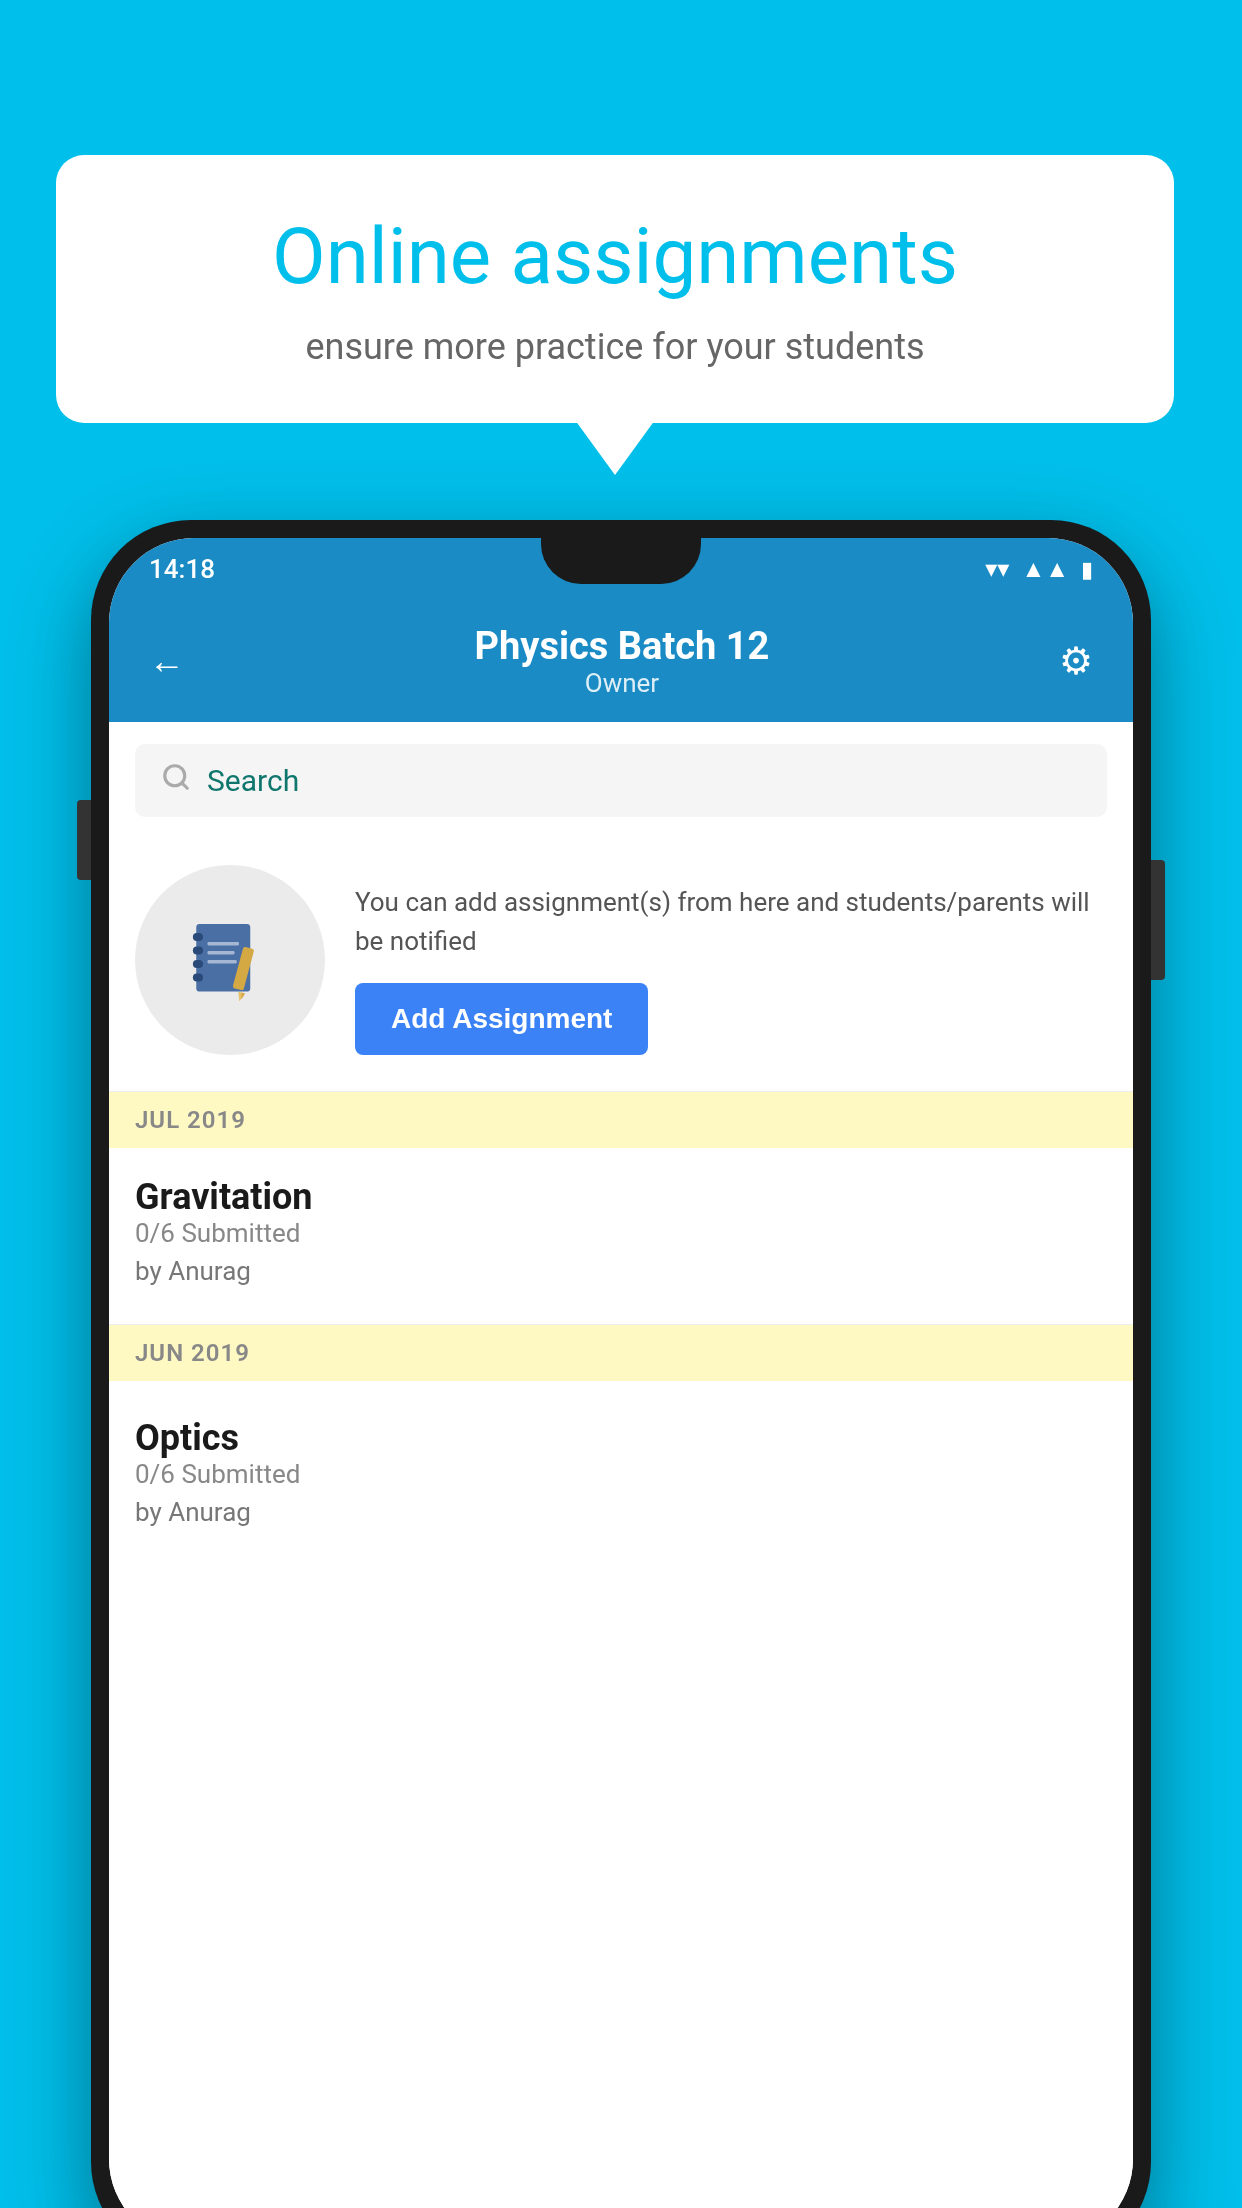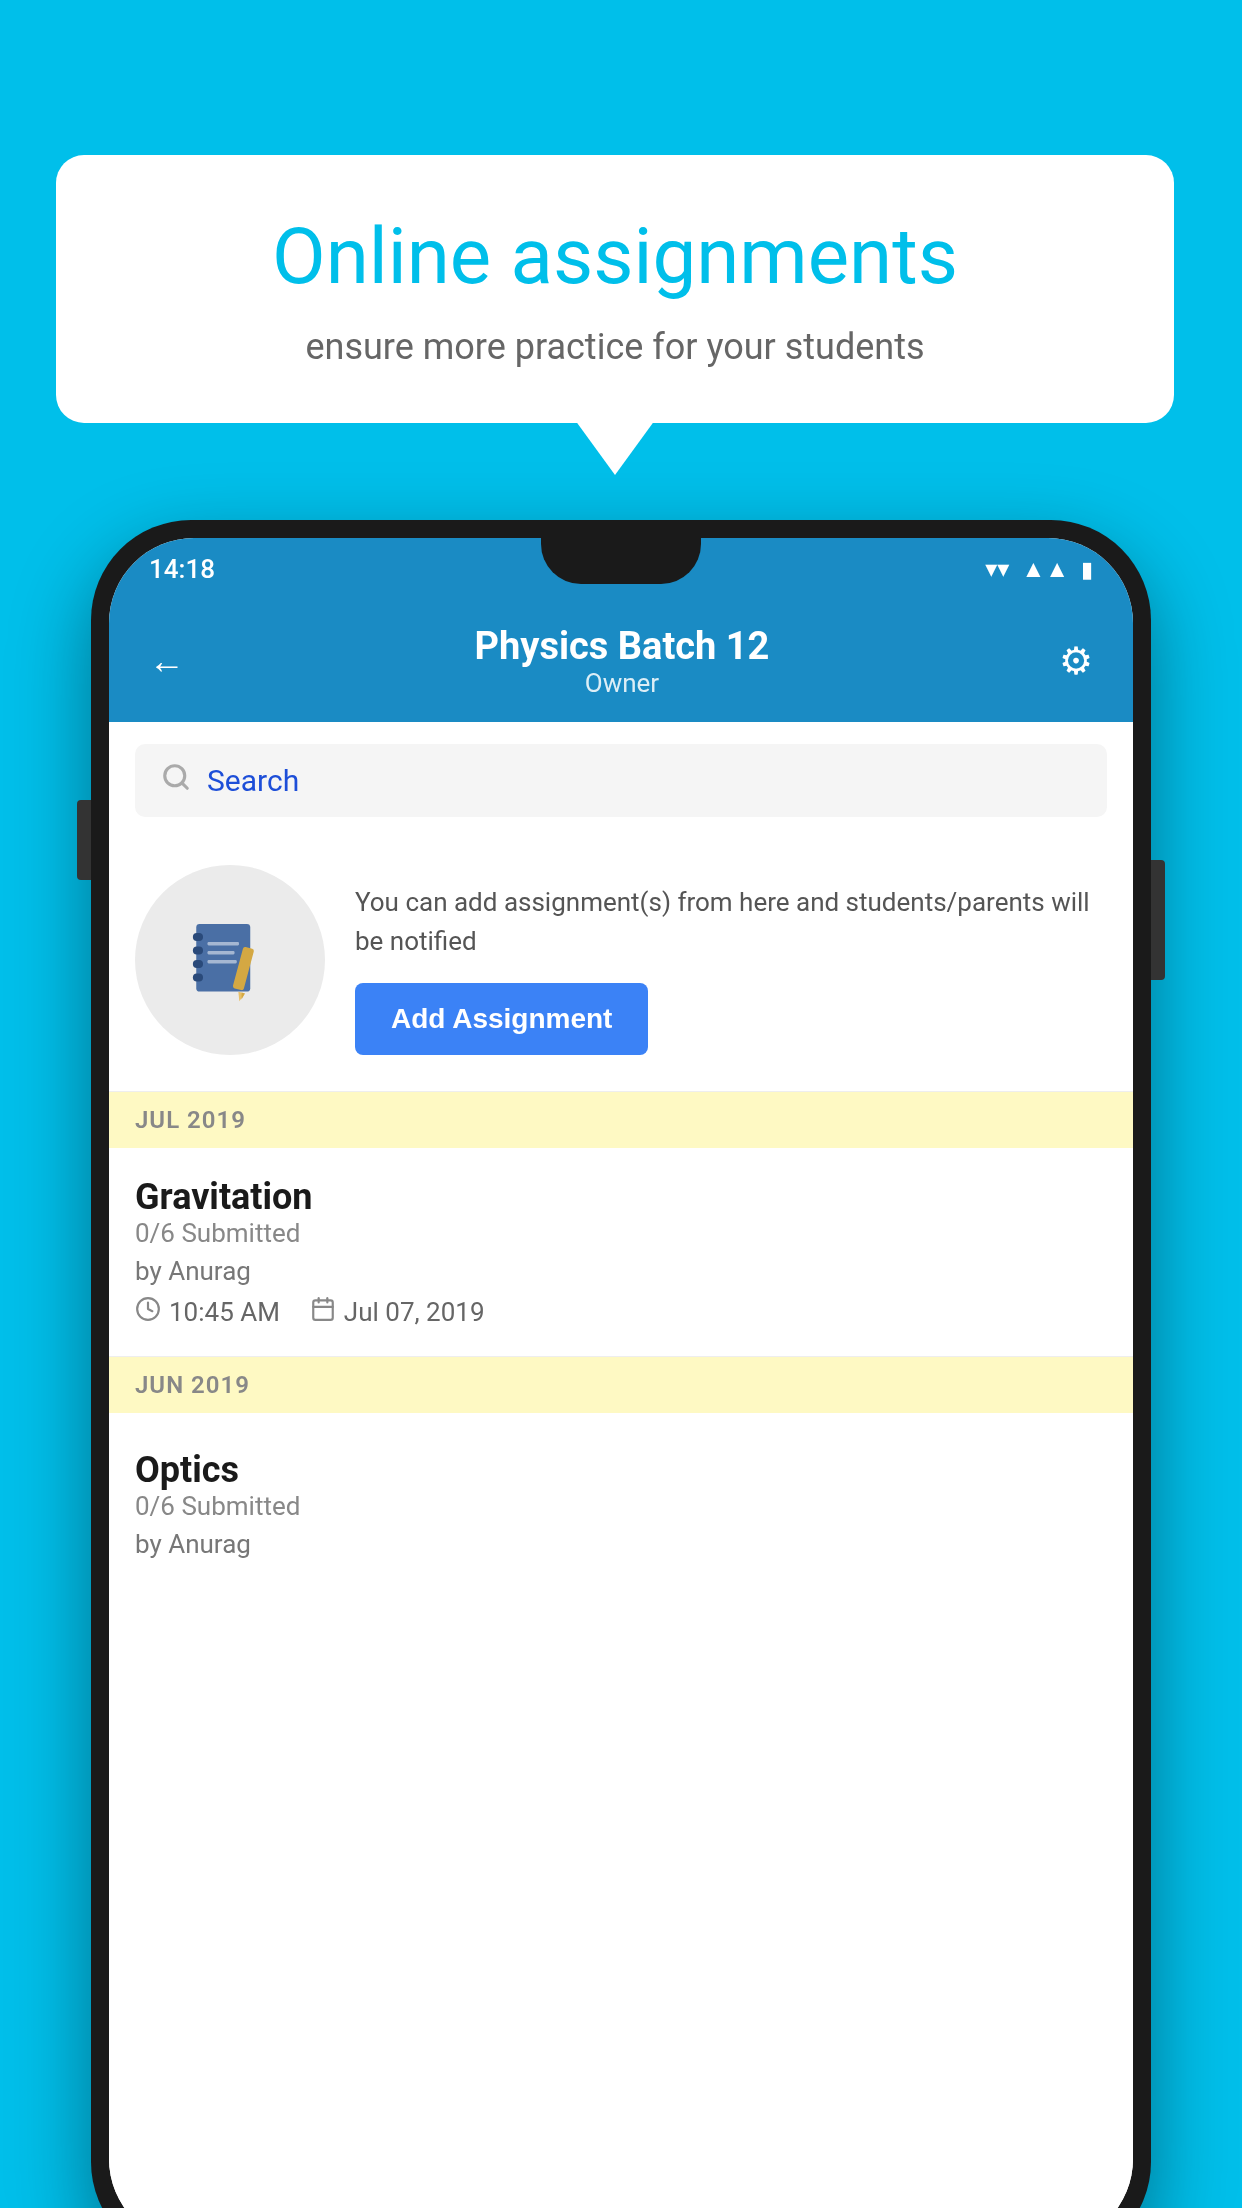--- a/index.html
+++ b/index.html
@@ -217,21 +217,21 @@
       padding: 18px 26px;
       gap: 16px;
     }
 
     .search-icon-svg {
       color: #999;
       font-size: 30px;
     }
 
     .search-text {
-      color: #1d4ed8;
+      color: #0f766e;
       font-size: 30px;
     }
 
     
     .promo-section {
       display: flex;
       align-items: flex-end;
       padding: 26px 26px 36px 26px;
       gap: 30px;
       border-bottom: 1px solid #eee;
@@ -414,42 +414,20 @@
         <div class="month-separator">
           <span>JUL 2019</span>
         </div>
 
         <div class="assignment-item">
           <div class="assignment-row1">
             <span class="assignment-name">Gravitation</span>
             <span class="assignment-submitted">0/6 Submitted</span>
           </div>
           <div class="assignment-meta">by Anurag</div>
-          <div class="assignment-details">
-            <div class="detail-item">
-              <span class="detail-icon">
-                <svg width="26" height="26" viewBox="0 0 24 24" fill="none" stroke="#888" stroke-width="2" stroke-linecap="round" stroke-linejoin="round">
-                  <circle cx="12" cy="12" r="10"></circle>
-                  <polyline points="12 6 12 12 16 14"></polyline>
-                </svg>
-              </span>
-              <span>10:45 AM</span>
-            </div>
-            <div class="detail-item">
-              <span class="detail-icon">
-                <svg width="26" height="26" viewBox="0 0 24 24" fill="none" stroke="#888" stroke-width="2" stroke-linecap="round" stroke-linejoin="round">
-                  <rect x="3" y="4" width="18" height="18" rx="2" ry="2"></rect>
-                  <line x1="16" y1="2" x2="16" y2="6"></line>
-                  <line x1="8" y1="2" x2="8" y2="6"></line>
-                  <line x1="3" y1="10" x2="21" y2="10"></line>
-                </svg>
-              </span>
-              <span>Jul 07, 2019</span>
-            </div>
-          </div>
         </div>
 
         <div class="month-separator">
           <span>JUN 2019</span>
         </div>
 
         <div class="assignment-item-partial">
           <div class="assignment-row1">
             <span class="assignment-name">Optics</span>
             <span class="assignment-submitted">0/6 Submitted</span>

